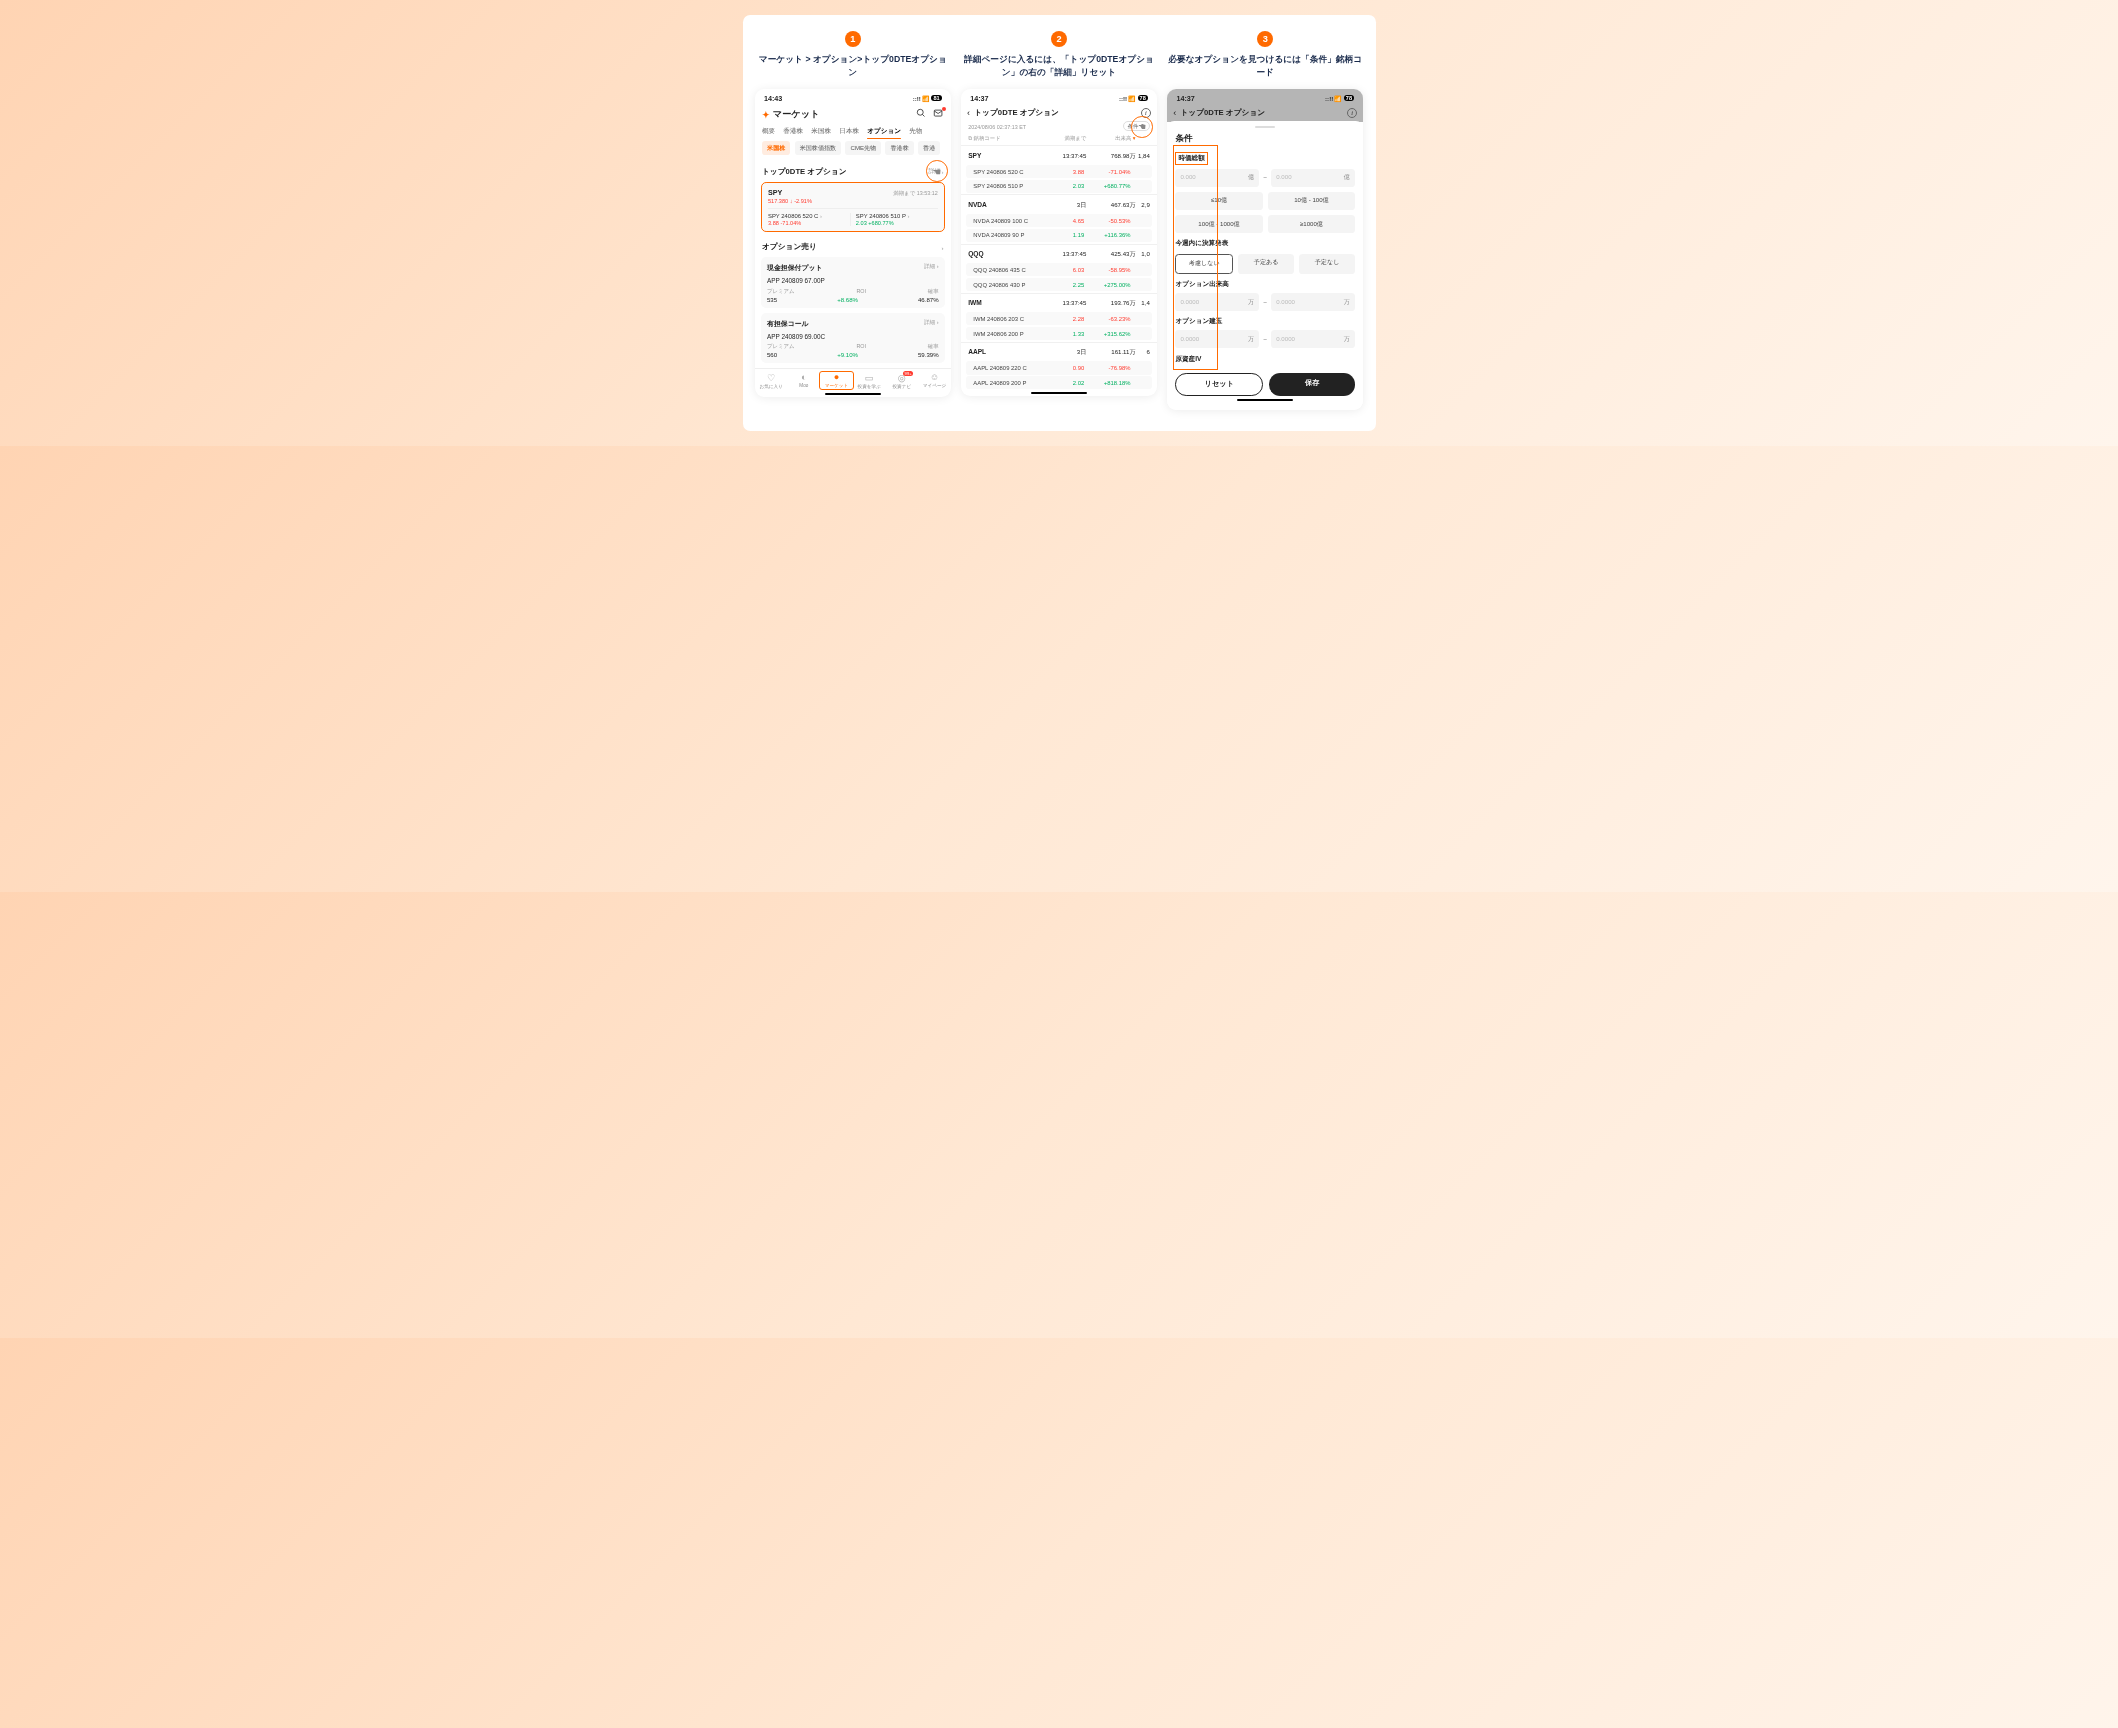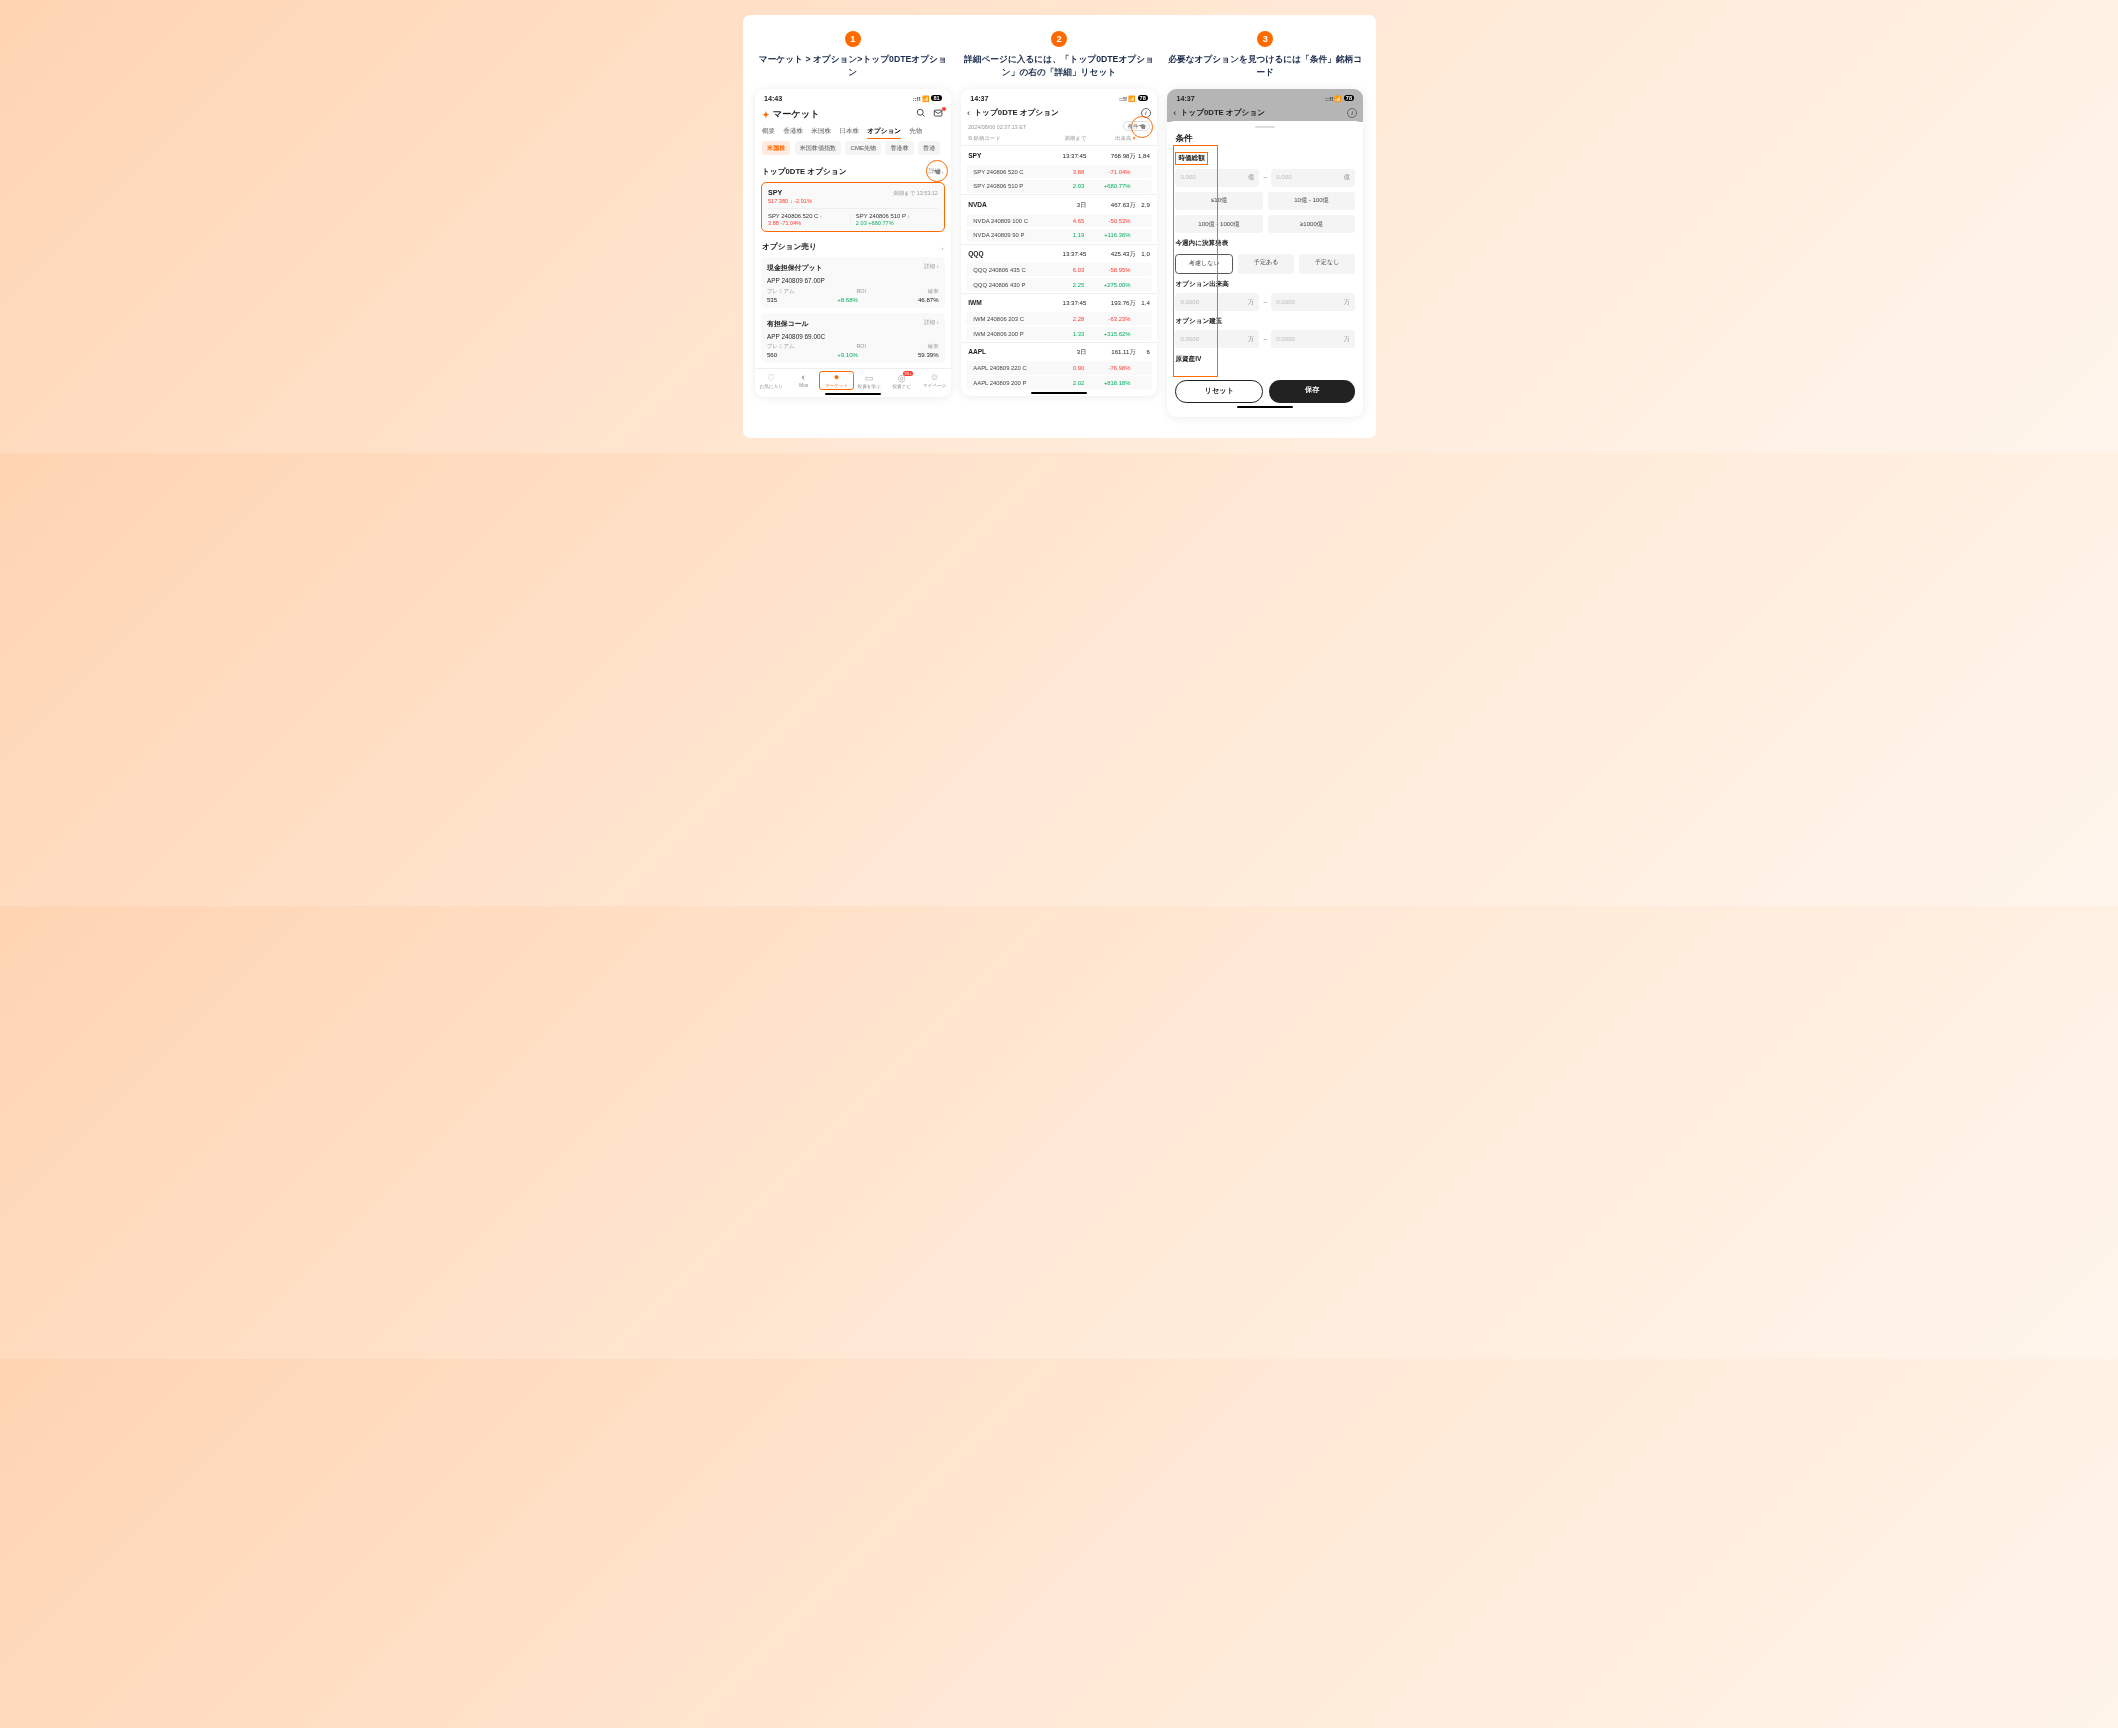--- a/index.html
+++ b/index.html
@@ -97,21 +97,21 @@
   .hl-box { border: 1px solid #ff6a00; padding: 1px 2px; display: inline-block; }
   .range-row { display: flex; align-items: center; gap: 4.1px; }
   .inp { flex: 1; background: #f4f4f4; border-radius: 3.6px; padding: 4.6px 5.1px; font-size: 6.1px; color: #bbb; display: flex; justify-content: space-between; }
   .inp .u { color: #888; }
   .tilde { color: #888; }
   .pill-row { display: flex; gap: 5.1px; margin-top: 5.1px; }
   .pill { flex: 1; background: #f4f4f4; border-radius: 3.6px; padding: 4.6px 0; text-align: center; font-size: 6.1px; color: #444; }
   .pill.outlined { background: #fff; border: 0.6px solid #555; }
   .long-hl { position: absolute; border: 1px solid #ff6a00; left: 6.1px; width: 45px; top: 23.5px; bottom: 40px; pointer-events: none; }
   .btn-row { display: flex; gap: 6.1px; margin-top: 9.2px; }
-  .btn { flex: 1; border-radius: 11.2px; padding: 5.6px 0; text-align: center; font-size: 7.2px; font-weight: 600; margin-top: 7px; }
+  .btn { flex: 1; border-radius: 11.2px; padding: 5.6px 0; text-align: center; font-size: 7.2px; font-weight: 600; }
   .btn.reset { border: 0.7px solid #222; background: #fff; }
   .btn.save { background: #222; color: #fff; }
 </style>
 </head>
 <body>
 
 <div class="canvas">
   <div class="cols">
 
     <div class="col">

